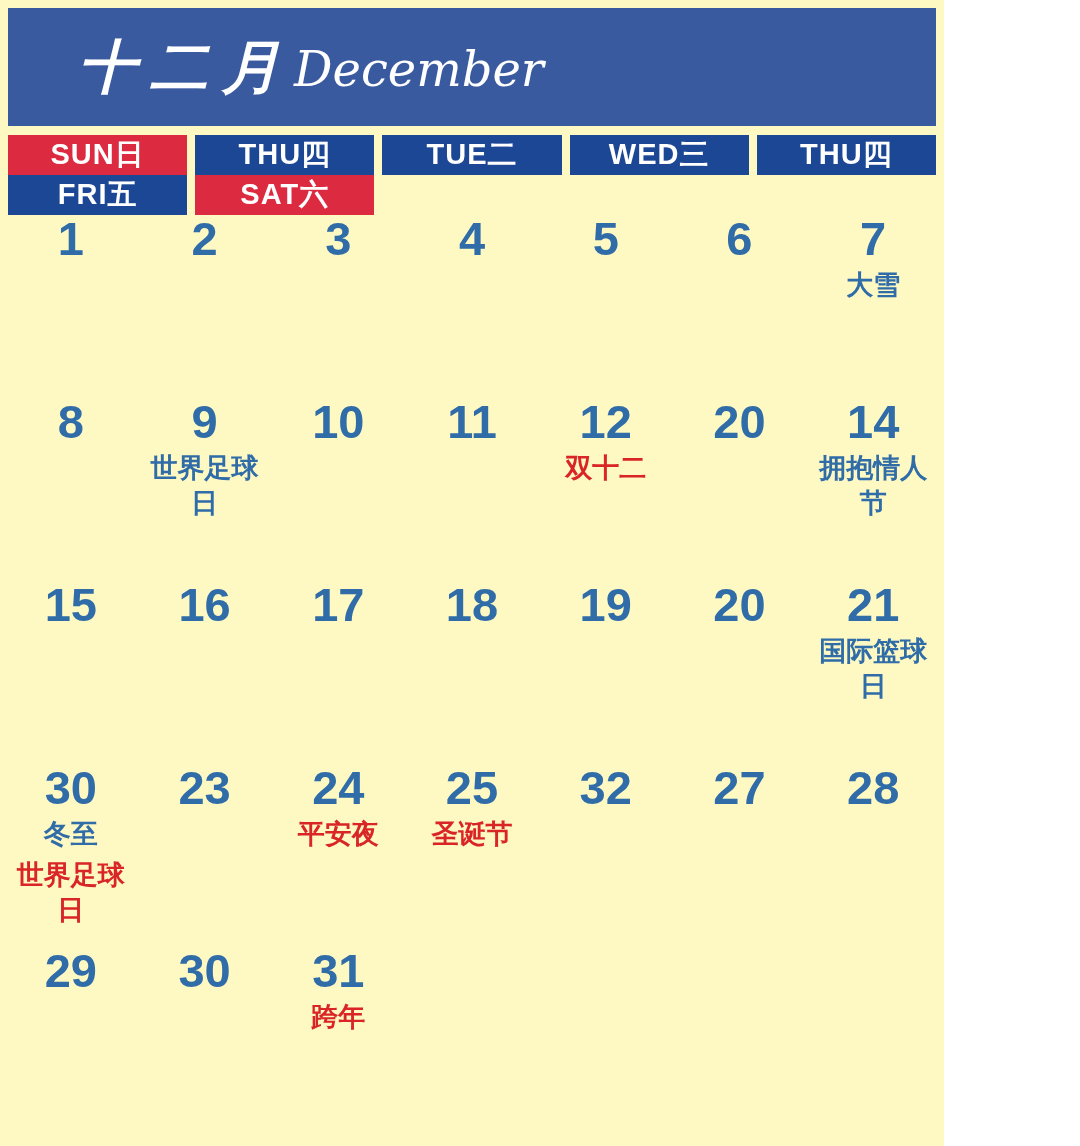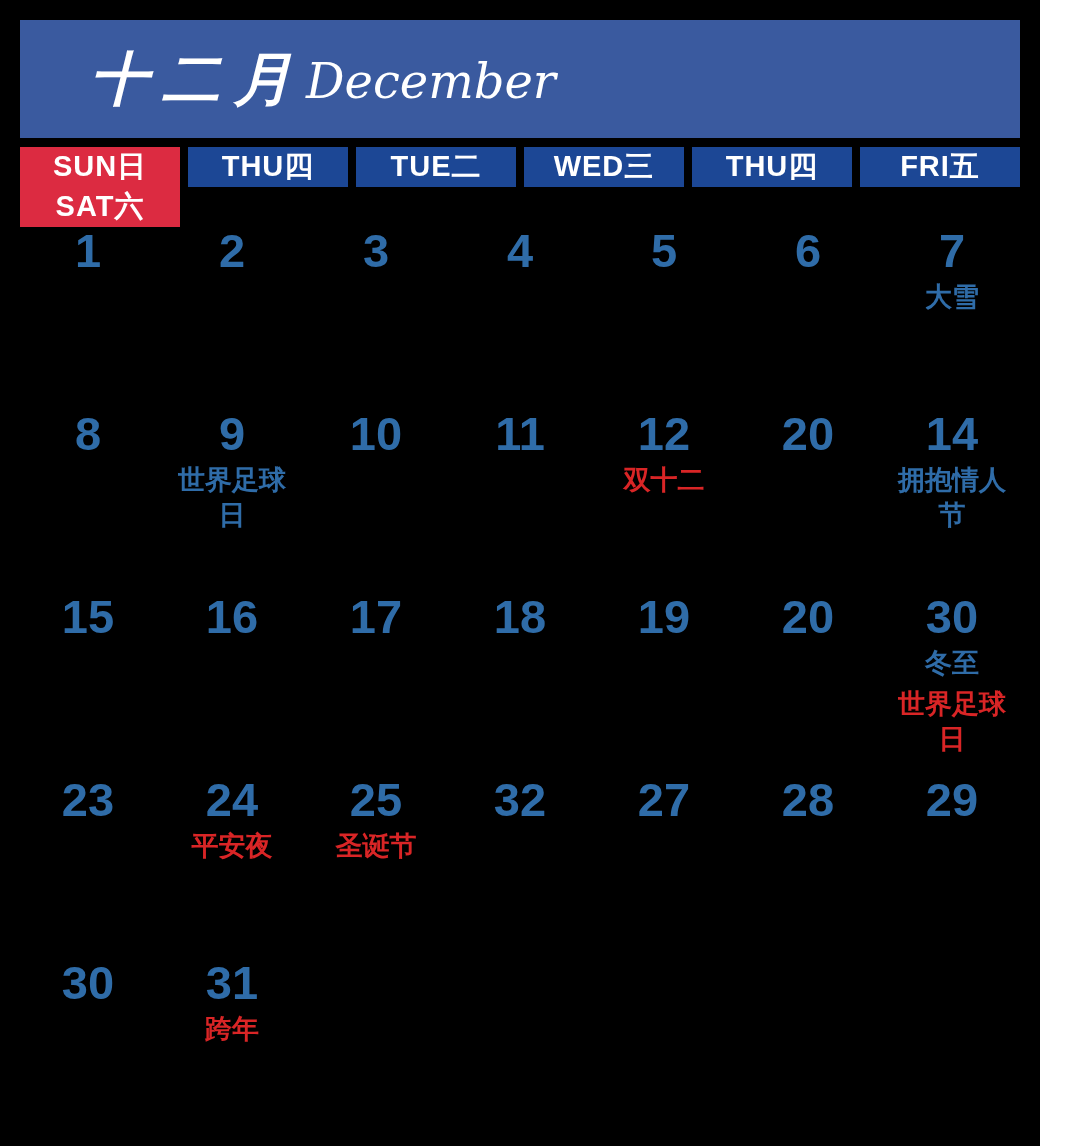--- a/index.html
+++ b/index.html
@@ -3,25 +3,25 @@
 <meta charset="utf-8">
 <style>
   html, body {
     margin: 0;
     padding: 0;
     background: #ffffff;
     font-family: "Liberation Sans", "DejaVu Sans", sans-serif;
   }
   .page {
     position: relative;
-    width: 1040px;
+    width: 944px;
     height: 1146px;
-    background: #000000;
+    background: #fef9c3;
     box-sizing: border-box;
-    padding: 20px;
+    padding: 8px;
     overflow: hidden;
   }
   
   .banner {
     height: 118px;
     background: var(--banner-blue, #3a5a9f);
     display: flex;
     align-items: center;
     padding-left: 70px;
     box-sizing: border-box;
@@ -39,21 +39,21 @@
     font-family: "DejaVu Serif", "Liberation Serif", serif;
     font-style: italic;
     font-size: 48px;
     line-height: 1;
     padding-top: 4px;
   }
   
   .weekday-row {
     margin-top: 9px;
     display: grid;
-    grid-template-columns: repeat(6, 1fr);
+    grid-template-columns: repeat(5, 1fr);
     column-gap: 8px;
     height: 75px;
   }
   .wd {
     display: flex;
     align-items: center;
     justify-content: center;
     color: #ffffff;
     font-size: 29px;
     font-weight: bold;
@@ -170,20 +170,24 @@
       <div class="cell">
         <div class="num">18</div>
       </div>
       <div class="cell">
         <div class="num">19</div>
       </div>
       <div class="cell">
         <div class="num">20</div>
       </div>
       <div class="cell">
+        <div class="num">21</div>
+        <div class="evt blue">国际篮球日</div>
+      </div>
+      <div class="cell">
         <div class="num">30</div>
         <div class="evt blue">冬至</div>
         <div class="evt red">世界足球日</div>
       </div>
       <div class="cell">
         <div class="num">23</div>
       </div>
       <div class="cell">
         <div class="num">24</div>
         <div class="evt red">平安夜</div>

